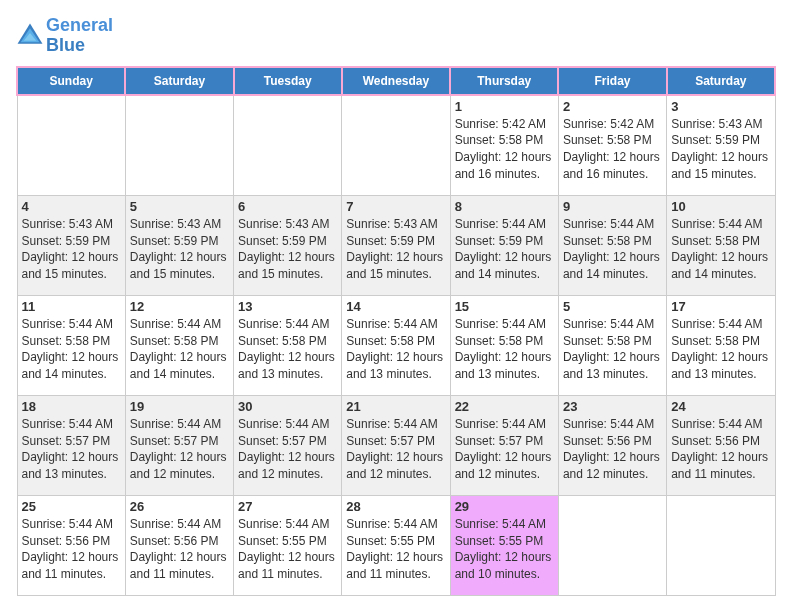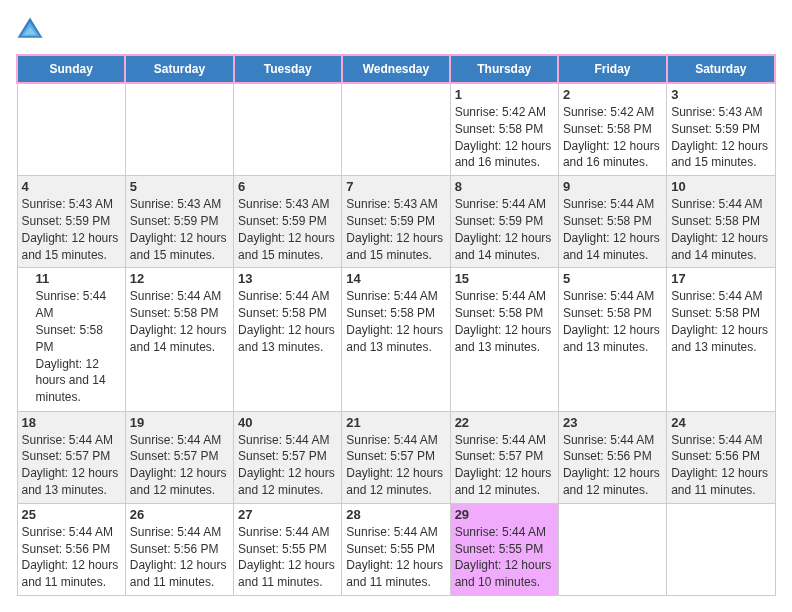--- a/index.html
+++ b/index.html
@@ -107,20 +107,24 @@
 <body>
 
 <div class="page">
   <div class="header">
     <div class="logo">
       <svg class="logo-icon" viewBox="0 0 36 36">
         <polygon points="18,2 34,28 2,28" fill="#3a7fc1"></polygon>
         <polygon points="18,8 30,26 6,26" fill="#5aaee8"></polygon>
         <polygon points="18,14 26,24 10,24" fill="#80c8f0"></polygon>
       </svg>
+      <div class="logo-text">
+        <div><span>General</span></div>
+        <div><span style="color:#3a7fc1">Blue</span></div>
+      </div>
     </div>
     <div class="title-block">
       <div class="month-title"></div>
       <div class="location"></div>
     </div>
   </div>
 
   <table class="calendar">
     <thead>
       <tr>
@@ -176,21 +180,21 @@
           <td style="background-color: rgb(240, 240, 240);">
             <span class="day-number">9</span>
             <div class="day-info">Sunrise: 5:44 AM<br>Sunset: 5:58 PM<br>Daylight: 12 hours and 14 minutes.</div>
           </td>
           <td style="background-color: rgb(240, 240, 240);">
             <span class="day-number">10</span>
             <div class="day-info">Sunrise: 5:44 AM<br>Sunset: 5:58 PM<br>Daylight: 12 hours and 14 minutes.</div>
           </td>
         </tr>
         <tr>
-          <td style="background-color: rgb(255, 255, 255); padding-left: 18px;">
+          <td style="background-color: rgb(255, 255, 255);">
             <span class="day-number">11</span>
             <div class="day-info">Sunrise: 5:44 AM<br>Sunset: 5:58 PM<br>Daylight: 12 hours and 14 minutes.</div>
           </td>
           <td style="background-color: rgb(255, 255, 255);">
             <span class="day-number">12</span>
             <div class="day-info">Sunrise: 5:44 AM<br>Sunset: 5:58 PM<br>Daylight: 12 hours and 14 minutes.</div>
           </td>
           <td style="background-color: rgb(255, 255, 255);">
             <span class="day-number">13</span>
             <div class="day-info">Sunrise: 5:44 AM<br>Sunset: 5:58 PM<br>Daylight: 12 hours and 13 minutes.</div>
@@ -215,21 +219,21 @@
         <tr>
           <td style="background-color: rgb(240, 240, 240);">
             <span class="day-number">18</span>
             <div class="day-info">Sunrise: 5:44 AM<br>Sunset: 5:57 PM<br>Daylight: 12 hours and 13 minutes.</div>
           </td>
           <td style="background-color: rgb(240, 240, 240);">
             <span class="day-number">19</span>
             <div class="day-info">Sunrise: 5:44 AM<br>Sunset: 5:57 PM<br>Daylight: 12 hours and 12 minutes.</div>
           </td>
           <td style="background-color: rgb(240, 240, 240);">
-            <span class="day-number">40</span>
+            <span class="day-number">30</span>
             <div class="day-info">Sunrise: 5:44 AM<br>Sunset: 5:57 PM<br>Daylight: 12 hours and 12 minutes.</div>
           </td>
           <td style="background-color: rgb(240, 240, 240);">
             <span class="day-number">21</span>
             <div class="day-info">Sunrise: 5:44 AM<br>Sunset: 5:57 PM<br>Daylight: 12 hours and 12 minutes.</div>
           </td>
           <td style="background-color: rgb(240, 240, 240);">
             <span class="day-number">22</span>
             <div class="day-info">Sunrise: 5:44 AM<br>Sunset: 5:57 PM<br>Daylight: 12 hours and 12 minutes.</div>
           </td>

